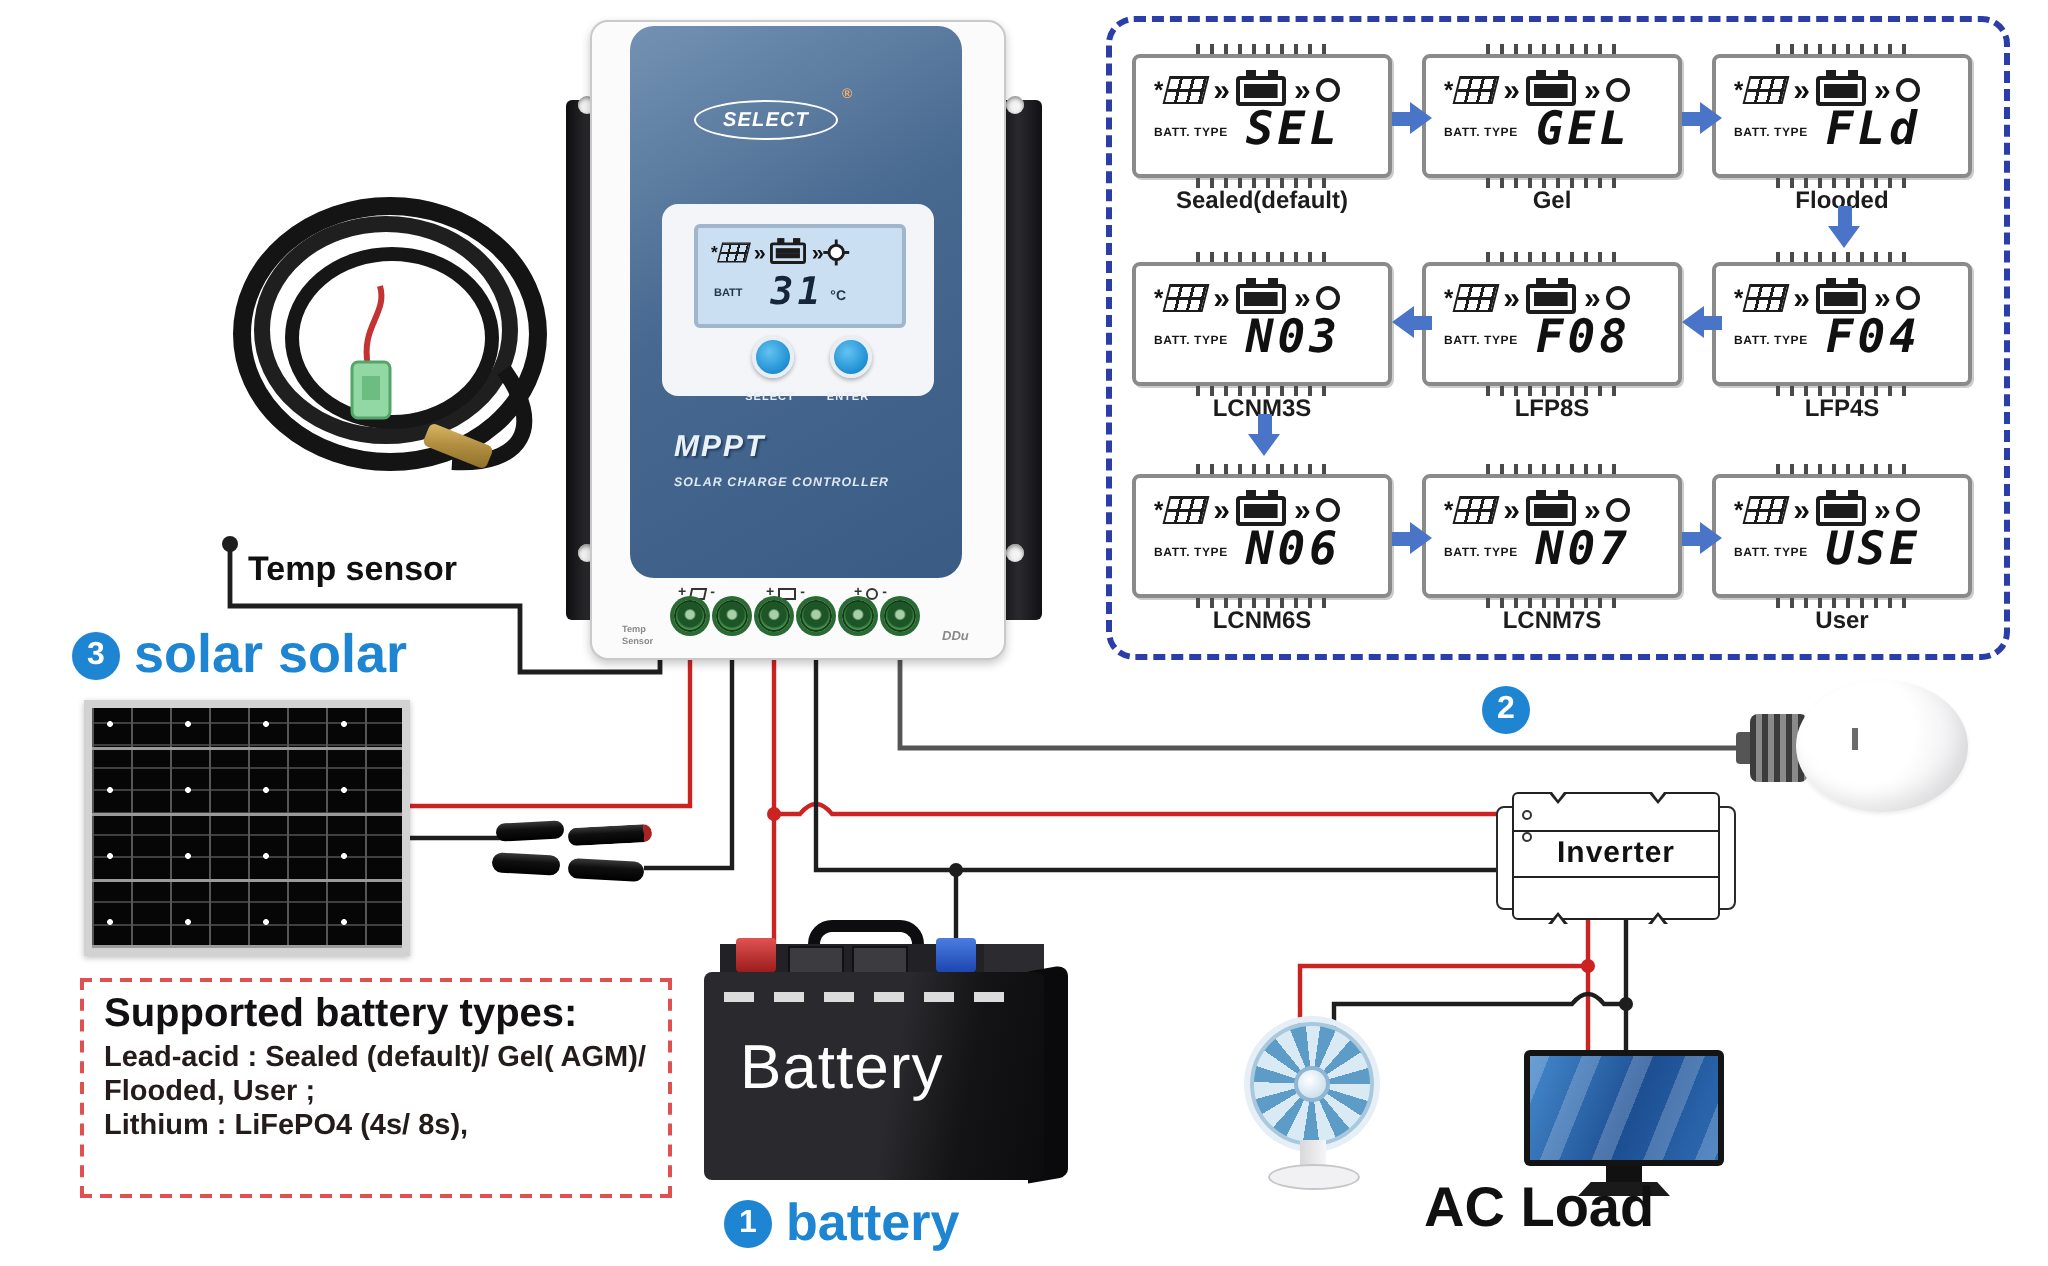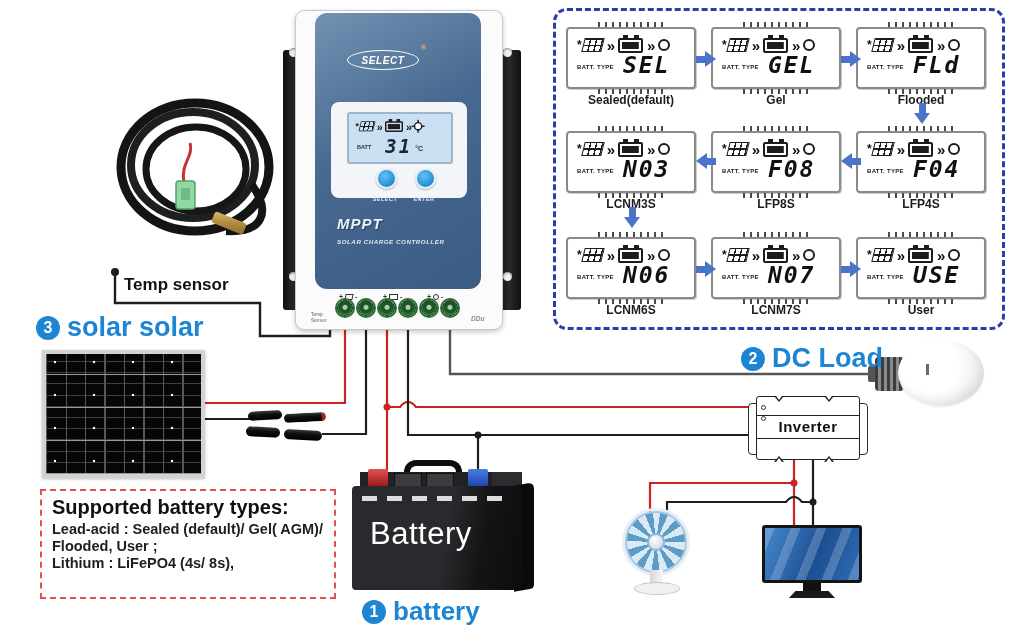--- a/index.html
+++ b/index.html
@@ -569,22 +569,22 @@
 
   <div class="lbl-black" style="left:124px;top:275px;font-size:17px;">Temp sensor</div>
 
   <div class="lbl-blue" style="left:36px;top:312px;">
     <span class="badge">3</span>
     <span>solar solar</span>
   </div>
 
   <div class="lbl-blue" style="left:741px;top:343px;">
     <span class="badge">2</span>
-    <span>DC Load</span>
   </div>
 
   <div class="lbl-blue" style="left:362px;top:596px;font-size:26px;">
     <span class="badge">1</span>
     <span>battery</span>
   </div>
 
+  <div class="lbl-black" style="left:712px;top:588px;font-size:28px;">AC Load</div>
 
 </div>
 
 </body></html>

